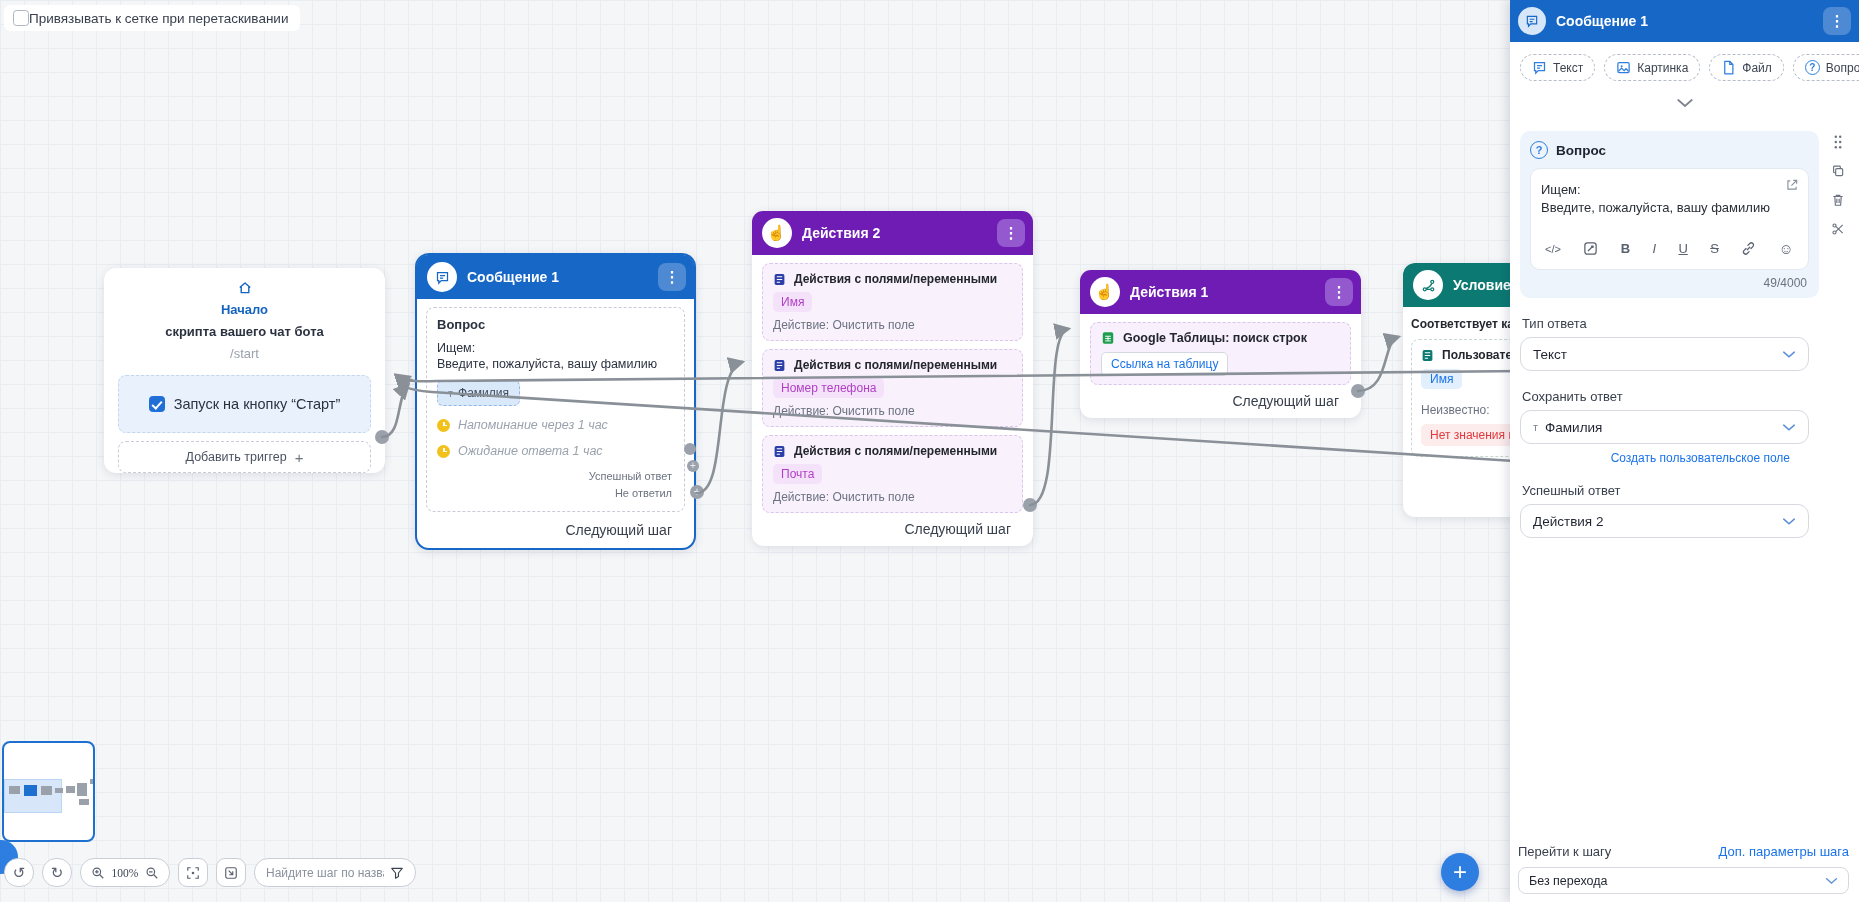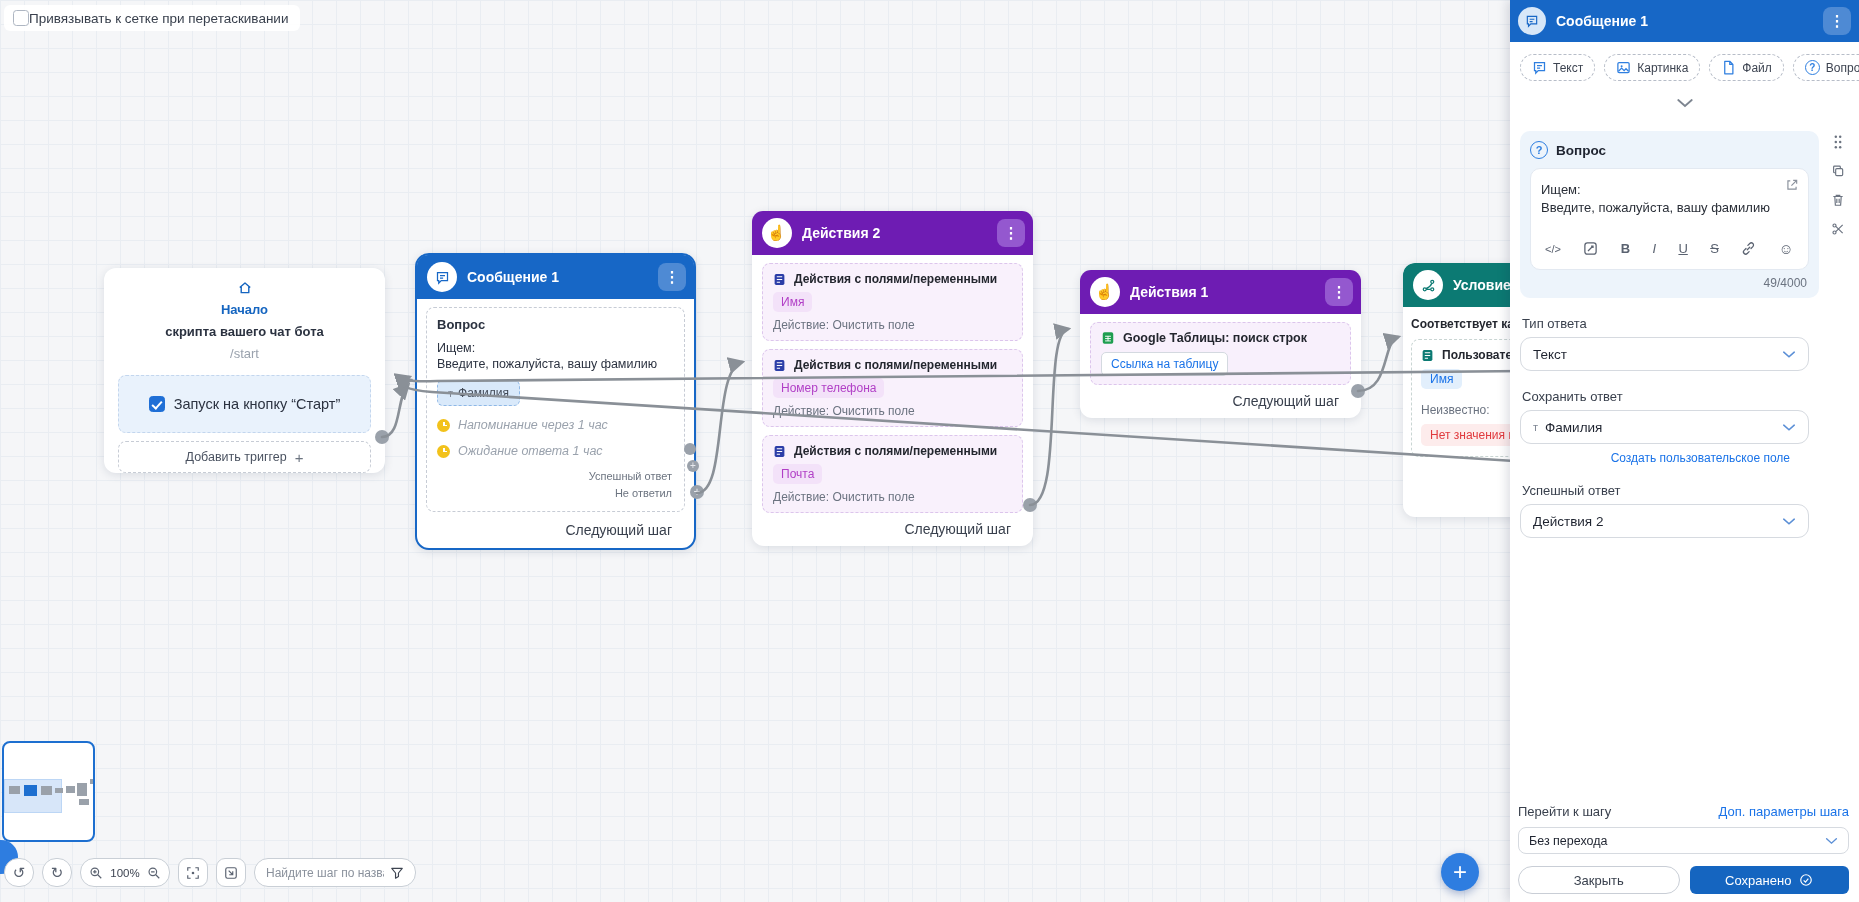--- a/index.html
+++ b/index.html
@@ -94,21 +94,21 @@
     border-radius:8px; z-index:3; overflow:hidden;}
   .mm-view { position:absolute; left:0; top:36px; width:58px; height:34px; background:rgba(94,157,231,.25); border:1px solid #bcd6f5;}
   .mm-r { position:absolute; background:#9aa1aa; }
   .mm-b { position:absolute; background:#1d6fd0; }
 
   
   .tbar { position:absolute; left:4px; top:858px; display:flex; gap:8px; z-index:3; align-items:center;}
   .tbtn { height:29px; background:#fff; border:1px solid #c9cf d6; border:1px solid #c9cfd6; border-radius:14px;
     display:flex; align-items:center; justify-content:center; color:#5a6270; font-size:15px; }
   .tbtn.sq { width:30px; }
-  .zoomgrp { width:90px; gap:7px; font-size:11.5px; color:#3d4document; color:#3d4451;}
+  .zoomgrp { width:90px; gap:7px; font-size:11.5px; color:#3d4document; color:#3d4451;font-family:Liberation Serif, serif;}
   .search { width:162px; gap:6px; padding:0 9px; }
   .search input { border:none; outline:none; width:118px; font-size:12px; color:#3d4451; background:transparent; font-family:"Liberation Sans",sans-serif;}
   .search input::placeholder { color:#8a919c; }
   .fab { position:absolute; border-radius:50%; background:#2e7de0; color:#fff; display:flex; align-items:center; justify-content:center; z-index:3;}
   .fab-main { left:1441px; top:853px; width:38px; height:38px; font-size:24px; box-shadow:0 3px 8px rgba(20,60,140,.35);}
   .fab-cut { left:-16px; top:840px; width:34px; height:34px; }
 
   
   .panel { position:absolute; right:0; top:0; width:349px; height:902px; background:#fff; z-index:5;
     box-shadow:-3px 0 10px rgba(20,30,60,.15); }
@@ -547,25 +547,15 @@
         <a href="#">Доп. параметры шага</a>
       </div>
       <div class="pb-select">
         <span>Без перехода</span>
         <span class="chev">
             <svg class="ic" width="13" height="8" viewBox="0 0 24 14" fill="none" stroke="#5b8fd6" stroke-width="2.6" stroke-linecap="round">
               <path d="M3 3 l9 8 9-8"></path>
             </svg>
           </span>
       </div>
-      <div class="pb-btns">
-        <button class="btn-close">Закрыть</button>
-        <button class="btn-saved">
-          <span>Сохранено</span>
-          <svg class="ic" width="14" height="14" viewBox="0 0 24 24" fill="none" stroke="#fff" stroke-width="2">
-              <circle cx="12" cy="12" r="9"></circle>
-              <path d="M8 12.5 l3 3 5-6"></path>
-            </svg>
-        </button>
-      </div>
     </div>
   </div>
 </aside>
 
 </body></html>

